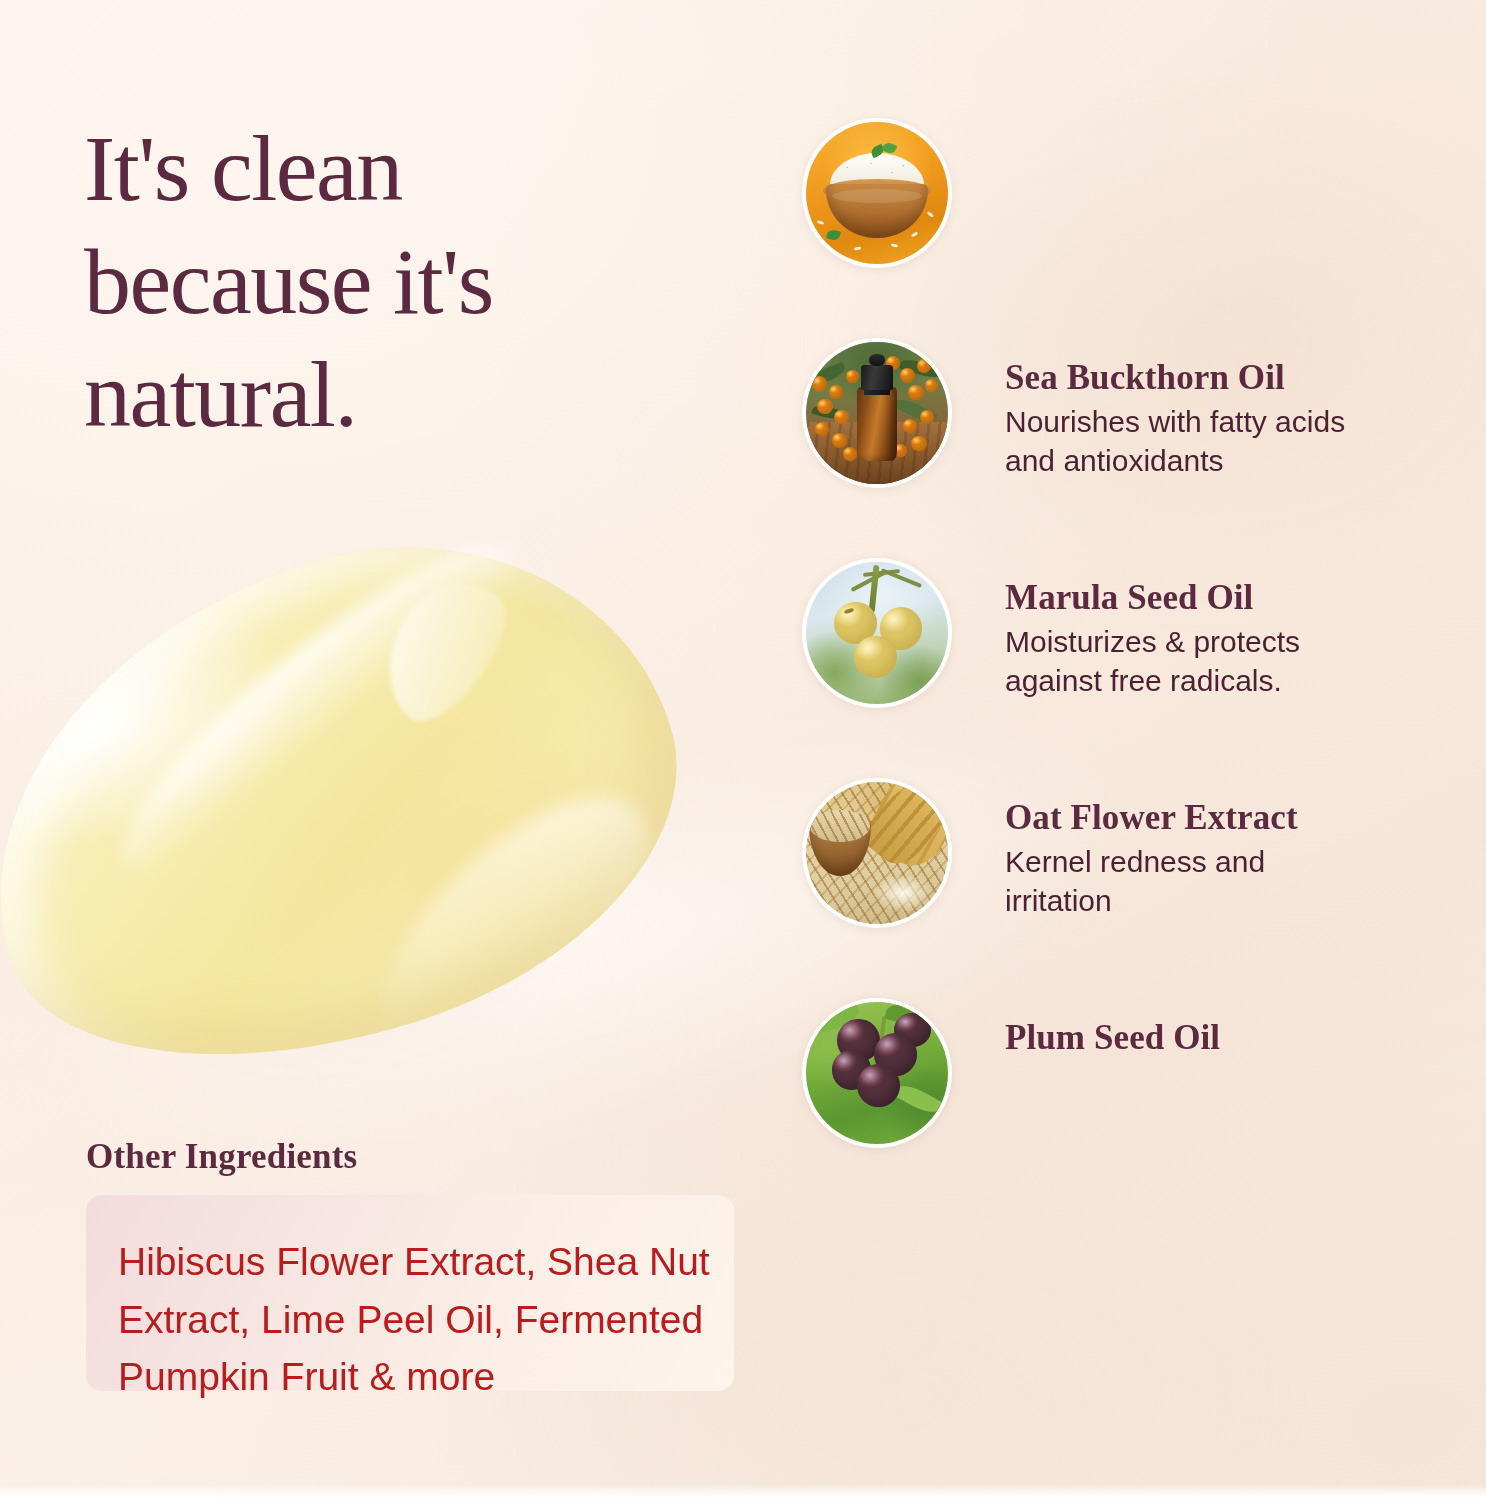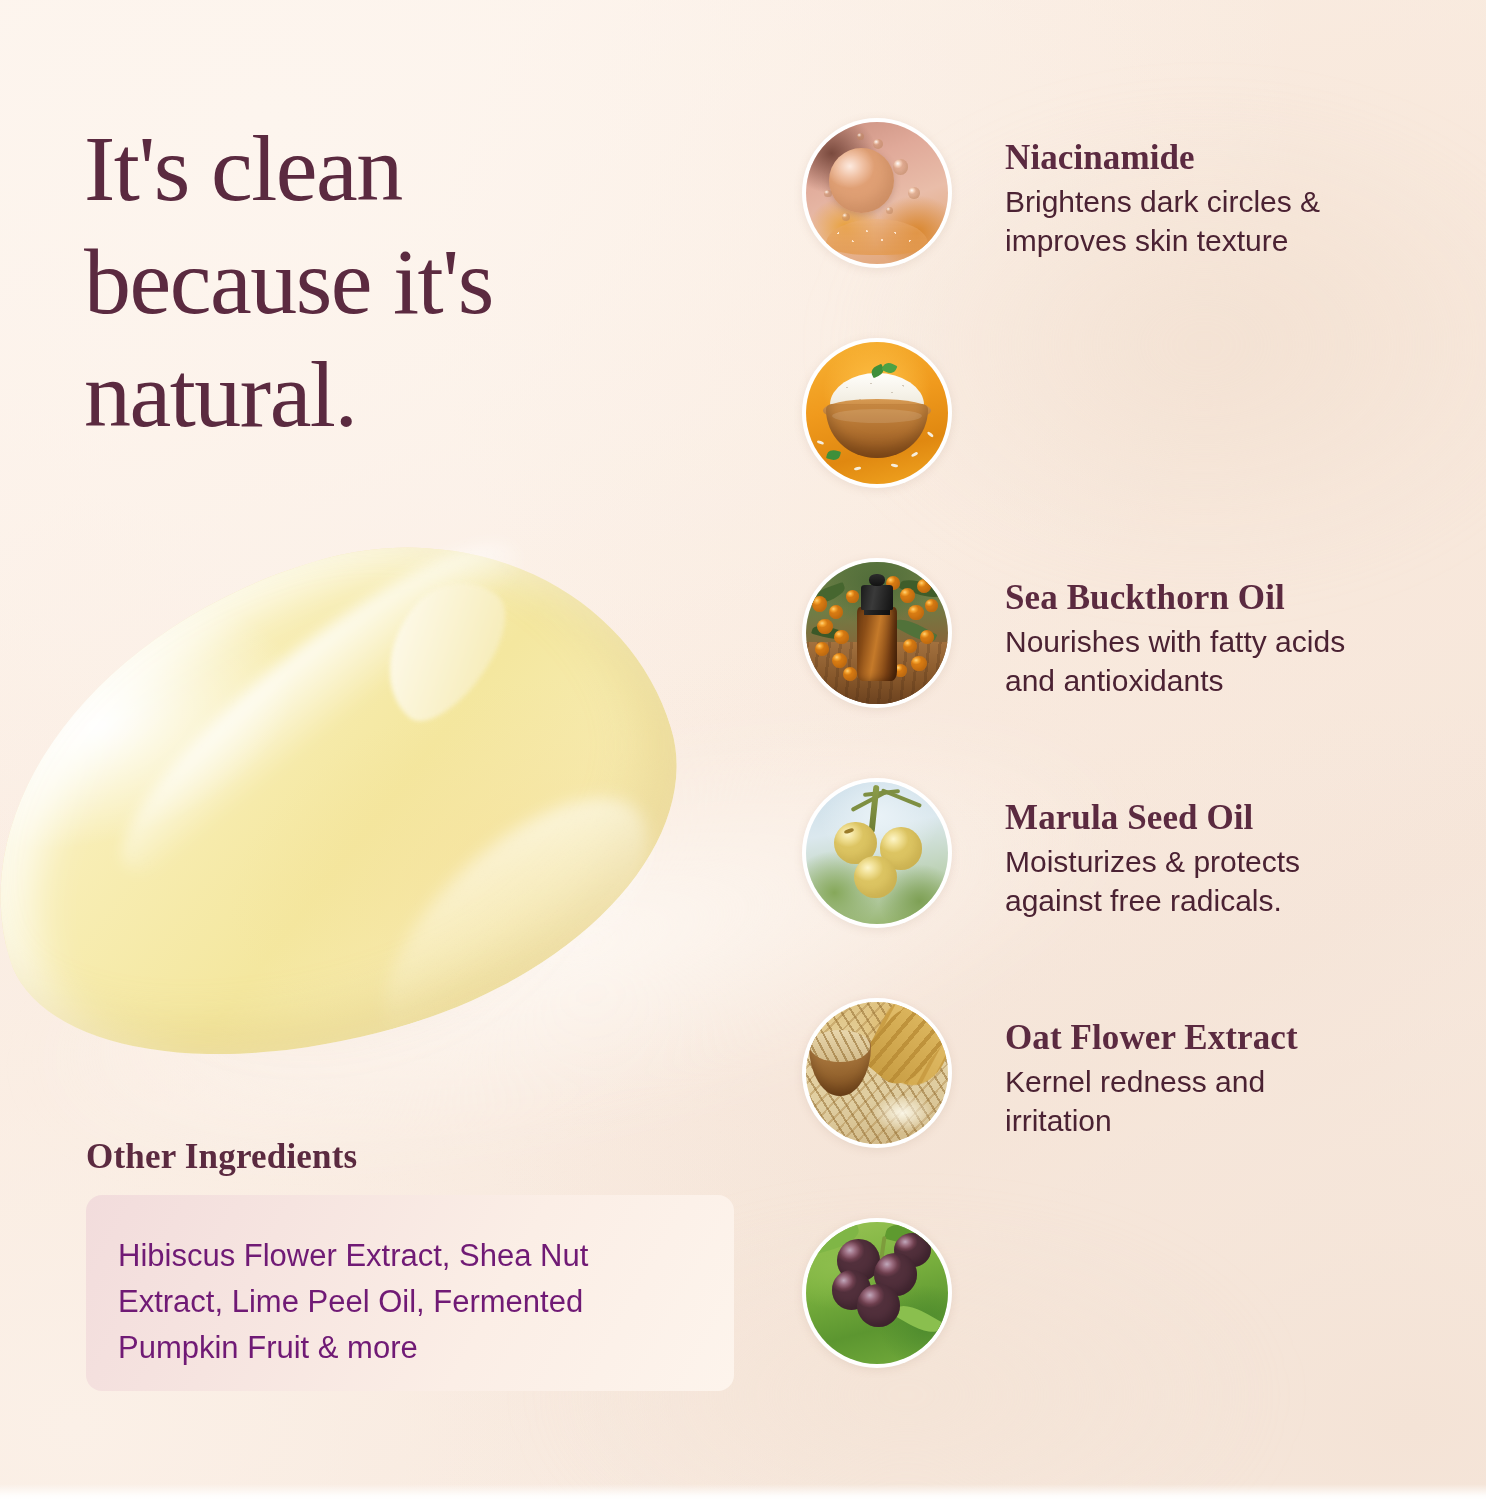--- a/index.html
+++ b/index.html
@@ -150,23 +150,23 @@
     height: 196px;
     border-radius: 16px;
     background:
       linear-gradient(118deg, #f2dcdc 0%, #f6e4e0 28%, #fbeee6 62%, #fdf4ec 100%);
   }
   .other-text {
     position: absolute;
     left: 118px;
     top: 1233px;
     width: 600px;
-    font-size: 31px;
+    font-size: 39px;
     line-height: 1.48;
-    color: #701a75;
+    color: #b91c1c;
     white-space: pre-line;
   }
 
   
   .ing-list {
     position: absolute;
     left: 802px;
     top: 118px;
     width: 660px;
   }
@@ -500,42 +500,20 @@
   </div>
 
   <div class="other-title">Other Ingredients</div>
   <div class="other-box"></div>
   <div class="other-text">Hibiscus Flower Extract, Shea Nut
 Extract, Lime Peel Oil, Fermented
 Pumpkin Fruit &amp; more</div>
 
   <div class="ing-list">
 
-    <div class="ing-row">
-      <div class="ing-thumb">
-        <div class="disc">
-          <div class="art art-nia">
-            <div class="nia-big"></div>
-            <div class="nia-b nia-b1"></div>
-              <div class="nia-b nia-b2"></div>
-            <div class="nia-b nia-b3"></div>
-              <div class="nia-b nia-b4"></div>
-            <div class="nia-b nia-b5"></div>
-              <div class="nia-b nia-b6"></div>
-            <div class="nia-b nia-b7"></div>
-            <div class="nia-foam"></div>
-          </div>
-        </div>
-      </div>
-      <div class="ing-text">
-        <div class="ing-name">Niacinamide</div>
-        <div class="ing-desc">Brightens dark circles &amp;
-improves skin texture</div>
-      </div>
-    </div>
 
     <div class="ing-row">
       <div class="ing-thumb">
         <div class="disc">
           <div class="art art-rice">
             <div class="rice-heap"></div>
             <div class="rice-rim"></div>
             <div class="rice-bowl"></div>
             <div class="rice-leaf a"></div>
               <div class="rice-leaf b"></div>
@@ -641,19 +619,20 @@
             <div class="plum-stem"></div>
             <div class="plum-f pf5"></div>
             <div class="plum-f pf1"></div>
             <div class="plum-f pf2"></div>
             <div class="plum-f pf3"></div>
             <div class="plum-f pf4"></div>
           </div>
         </div>
       </div>
       <div class="ing-text">
+        <div class="ing-name">Plum Seed Oil</div>
       </div>
     </div>
 
   </div>
 
   <div class="bg-bottom-edge"></div>
 </div>
 
 </body></html>

